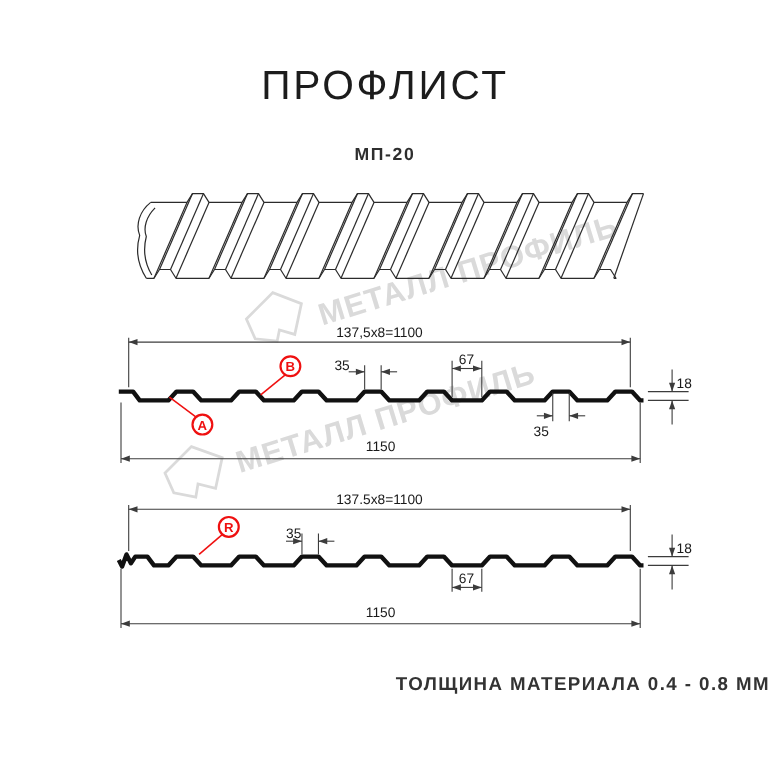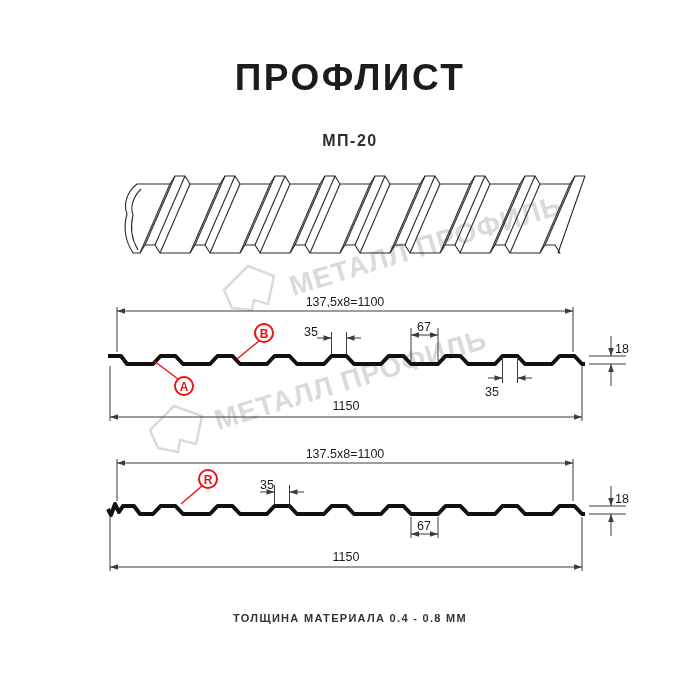--- a/index.html
+++ b/index.html
@@ -1,23 +1,23 @@
 <!DOCTYPE html>
 <html><head>
 <meta charset="utf-8">
 <style>
   html,body{margin:0;padding:0;background:#ffffff;}
   .page{position:relative;width:700px;height:700px;background:#ffffff;overflow:hidden;
         font-family:"Liberation Sans", sans-serif;}
   .title{position:absolute;top:57px;left:0;width:700px;text-align:center;
-         font-size:37px;font-weight:bold;letter-spacing:2.5px;color:#1c1c1c;}
+         font-size:37px;font-weight:normal;letter-spacing:2.5px;color:#1c1c1c;}
   .subtitle{position:absolute;top:100px;left:0;width:700px;text-align:center;
             font-size:16px;font-weight:bold;letter-spacing:1.5px;color:#2e2e2e;margin-top:32px;}
-  .footer{position:absolute;top:612px;left:0;width:700px;text-align:center;
-          font-size:11px;font-weight:bold;letter-spacing:1.3px;color:#333333;}
+  .footer{position:absolute;top:612px;left:0;width:700px;text-align:right;
+          font-size:17px;font-weight:bold;letter-spacing:1.3px;color:#333333;}
   svg{position:absolute;top:0;left:0;font-family:"Liberation Sans", sans-serif;}
   .dimtxt{font-size:12.5px;fill:#1a1a1a;}
   .redletter{font-size:12px;font-weight:bold;fill:#ef1010;}
   .wmtext{font-size:28px;font-weight:bold;fill:#dadada;letter-spacing:1px;}
 </style>
 </head>
 <body>
 
 <div class="page">
 

